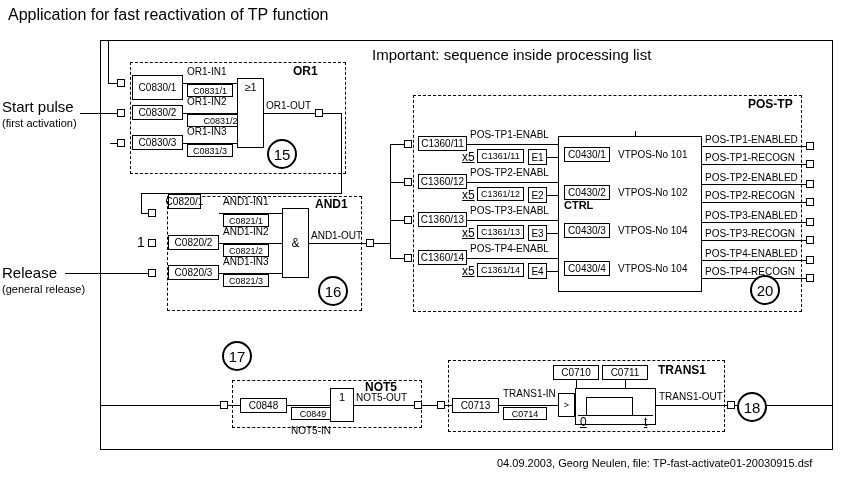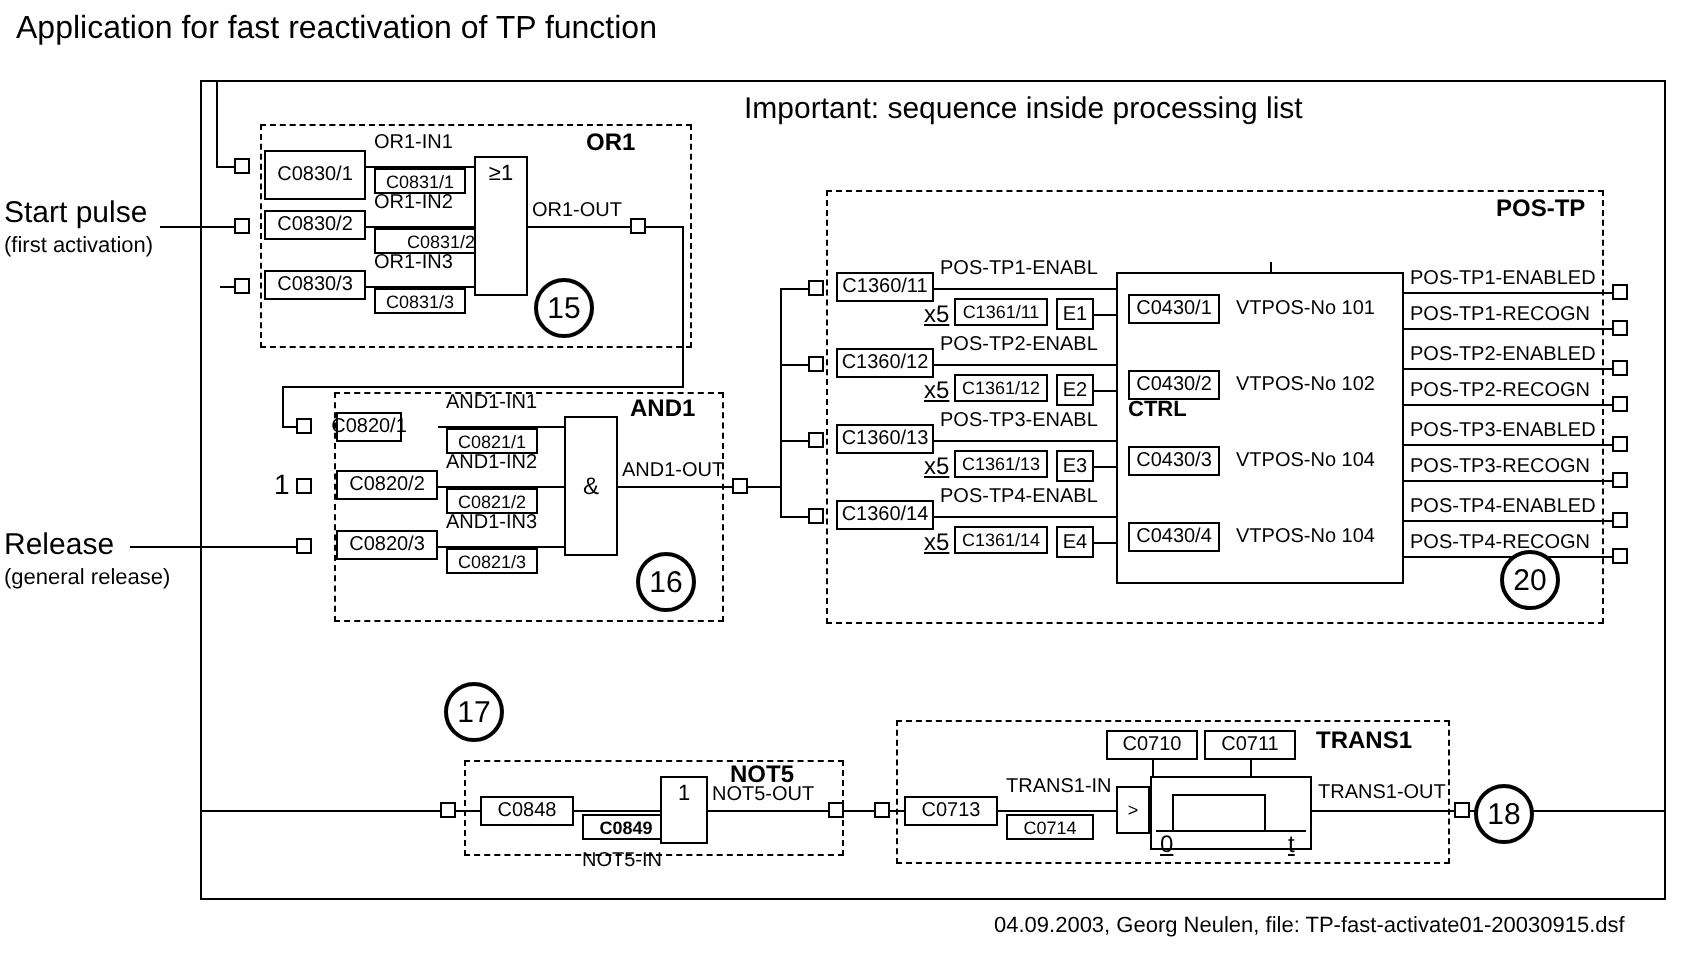--- a/index.html
+++ b/index.html
@@ -73,21 +73,21 @@
   <div class="big" style="left:2px;top:264px;">Release</div>
   <div class="small" style="left:2px;top:283px;">(general release)</div>
   <div class="wire" style="left:65px;top:273px;width:84px;height:1px;"></div>
   <div class="big" style="left:137px;top:234px;font-size:14px;">1</div>
 
   <div class="dash" style="left:167px;top:196px;width:195px;height:115px;"></div>
   <div class="btitle" style="left:315px;top:198px;">AND1</div>
 
   <div class="sq" style="left:148px;top:209px;"></div>
   <div class="wire" style="left:219px;top:213px;width:63px;height:1px;"></div>
-  <div class="box" style="left:168px;top:206px;width:33px;height:15px;">C0820/1</div>
+  <div class="box" style="left:168px;top:194px;width:33px;height:15px;">C0820/1</div>
   <div class="lbl" style="left:223px;top:197px;">AND1-IN1</div>
   <div class="box pbox" style="left:223px;top:214px;width:46px;height:13px;">C0821/1</div>
 
   <div class="sq" style="left:148px;top:239px;"></div>
   <div class="wire" style="left:219px;top:243px;width:63px;height:1px;"></div>
   <div class="box" style="left:168px;top:235px;width:51px;height:15px;">C0820/2</div>
   <div class="lbl" style="left:223px;top:227px;">AND1-IN2</div>
   <div class="box pbox" style="left:223px;top:244px;width:46px;height:13px;">C0821/2</div>
 
   <div class="sq" style="left:148px;top:269px;"></div>
@@ -186,21 +186,21 @@
   <div class="badge" style="left:750px;top:275px;">20</div>
 
   <div class="badge" style="left:222px;top:341px;">17</div>
   <div class="wire" style="left:100px;top:405px;width:140px;height:1px;"></div>
   <div class="sq" style="left:220px;top:401px;"></div>
   <div class="dash" style="left:232px;top:380px;width:190px;height:48px;"></div>
   <div class="btitle" style="left:365px;top:381px;">NOT5</div>
   <div class="box" style="left:240px;top:398px;width:47px;height:15px;">C0848</div>
   <div class="wire" style="left:287px;top:405px;width:43px;height:1px;"></div>
   <div class="lbl" style="left:291px;top:389px;margin-top:37px;">NOT5-IN</div>
-  <div class="box pbox" style="left:291px;top:407px;width:44px;height:13px;font-weight:bold;">C0849</div>
+  <div class="box pbox" style="left:291px;top:407px;width:44px;height:13px;">C0849</div>
   <div class="box gate-top" style="left:330px;top:388px;width:24px;height:34px;">1</div>
   <div class="lbl" style="left:356px;top:393px;">NOT5-OUT</div>
   <div class="wire" style="left:354px;top:405px;width:60px;height:1px;"></div>
   <div class="sq" style="left:414px;top:401px;"></div>
   <div class="wire" style="left:422px;top:405px;width:30px;height:1px;"></div>
   <div class="sq" style="left:437px;top:401px;"></div>
 
   <div class="dash" style="left:448px;top:360px;width:277px;height:72px;"></div>
   <div class="btitle" style="left:658px;top:364px;">TRANS1</div>
   <div class="box" style="left:553px;top:365px;width:46px;height:15px;">C0710</div>

